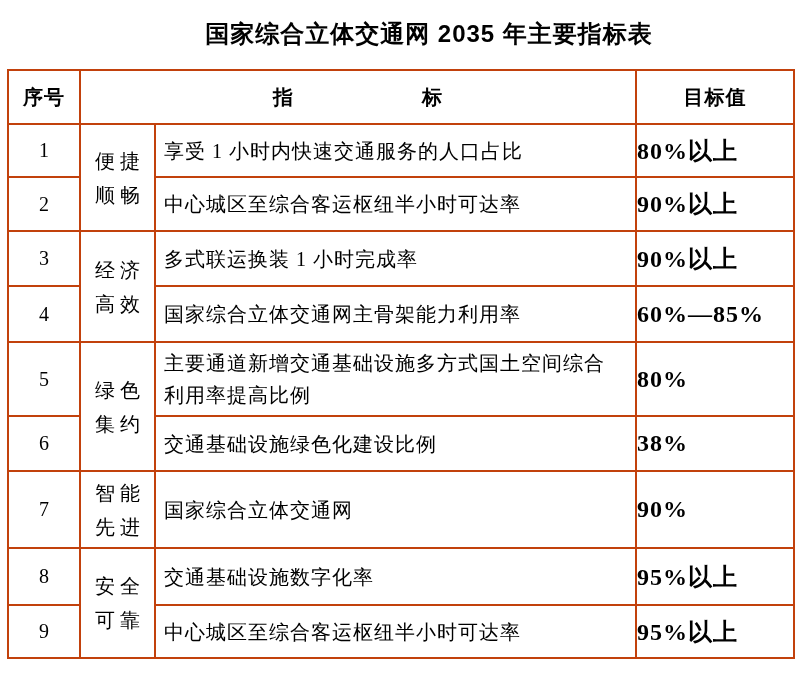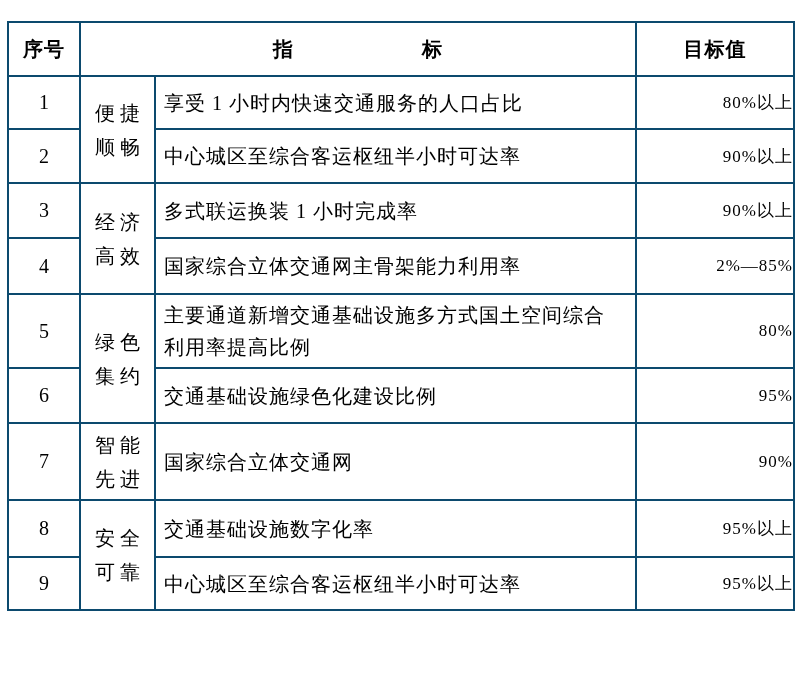--- a/index.html
+++ b/index.html
@@ -28,21 +28,21 @@
     white-space: nowrap;
   }
   table.indicators {
     border-collapse: collapse;
     table-layout: fixed;
     width: 786px;
     margin: 21px 0 0 7px;
   }
   .indicators th,
   .indicators td {
-    border: 2px solid #0c4a6e;
+    border: 2px solid #c2410c;
     padding: 0;
     vertical-align: middle;
     overflow: hidden;
   }
   .indicators th {
     font-family: "Liberation Sans", "DejaVu Sans", sans-serif;
     font-weight: bold;
     font-size: 20px;
     letter-spacing: 1px;
   }
@@ -67,30 +67,32 @@
     padding-left: 0.25em; 
   }
   td.ind {
     text-align: left;
     font-size: 20px;
     letter-spacing: 1px;
     line-height: 32px;
     padding: 4px 16px 4px 8px;
   }
   td.val {
-    text-align: right;
-    font-size: 17px;
+    text-align: left;
+    font-size: 24px;
     letter-spacing: 1px;
+    font-weight: bold;
   }
 </style>
 </head>
 <body>
 
 <div class="page">
 
+  <div class="doc-title">国家综合立体交通网 2035 年主要指标表</div>
 
   <table class="indicators">
     <colgroup>
       <col style="width:72px">
       <col style="width:75px">
       <col style="width:481px">
       <col style="width:158px">
     </colgroup>
 
     <tbody>
@@ -127,37 +129,37 @@
         <span class="cat-line">经济</span>
         <span class="cat-line">高效</span>
       </td>
       <td class="ind">多式联运换装 1 小时完成率</td>
       <td class="val">90%以上</td>
     </tr>
 
     <tr style="height:56px">
       <td class="no">4</td>
       <td class="ind">国家综合立体交通网主骨架能力利用率</td>
-      <td class="val">2%—85%</td>
+      <td class="val">60%—85%</td>
     </tr>
 
     <tr style="height:73px">
       <td class="no">5</td>
       <td class="cat" rowspan="2">
         <span class="cat-line">绿色</span>
         <span class="cat-line">集约</span>
       </td>
       <td class="ind">主要通道新增交通基础设施多方式国土空间综合利用率提高比例</td>
       <td class="val">80%</td>
     </tr>
 
     <tr style="height:55px">
       <td class="no">6</td>
       <td class="ind">交通基础设施绿色化建设比例</td>
-      <td class="val">95%</td>
+      <td class="val">38%</td>
     </tr>
 
     <tr style="height:77px">
       <td class="no">7</td>
       <td class="cat">
         <span class="cat-line">智能</span>
         <span class="cat-line">先进</span>
       </td>
       <td class="ind">国家综合立体交通网</td>
       <td class="val">90%</td>

